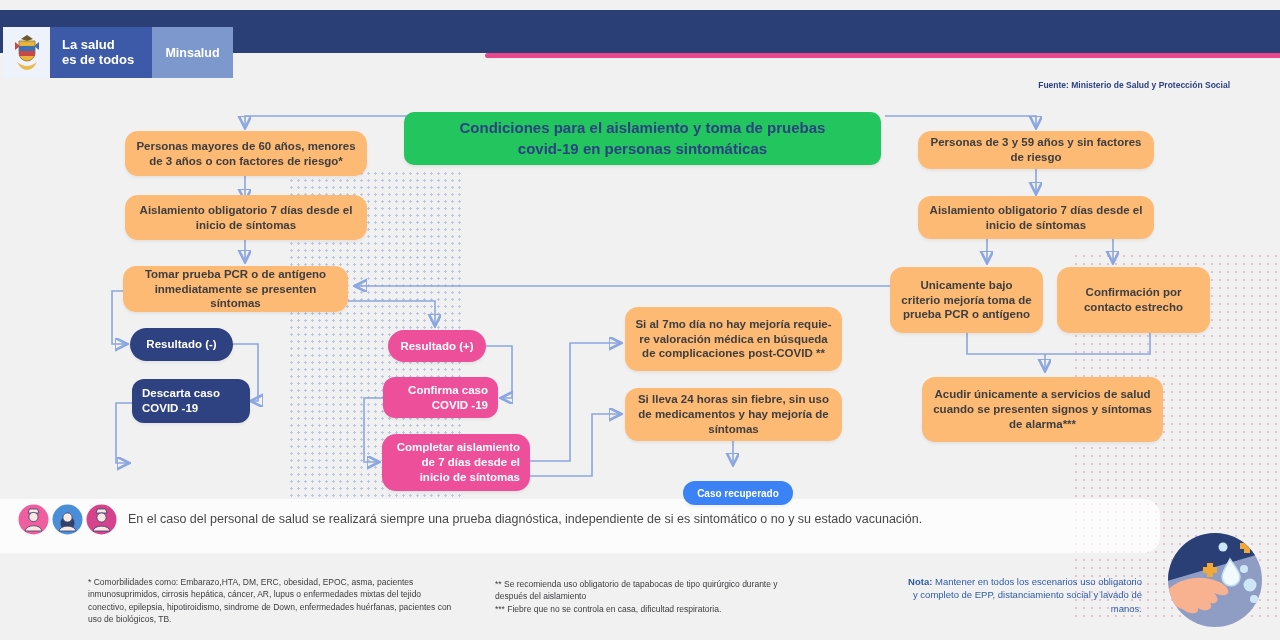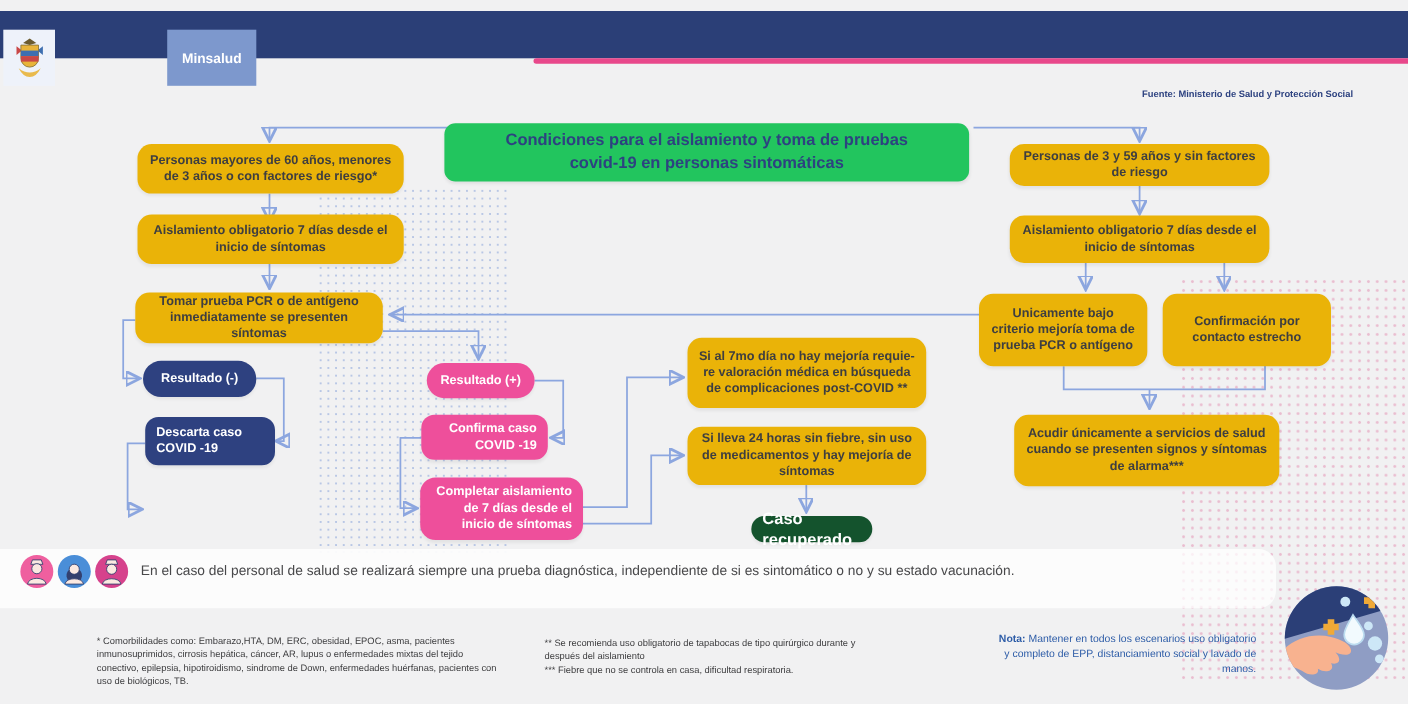--- a/index.html
+++ b/index.html
@@ -22,24 +22,24 @@
     background-image:radial-gradient(circle, rgba(223,118,162,.42) 1.1px, transparent 1.4px);
     background-size:8px 8px; }
 
   .whiteband { position:absolute; left:0; top:499px; width:1160px; height:54px; background:rgba(255,255,255,.75); border-radius:0 16px 16px 0; }
 
   
   .gbox, .nbox, .pbox, .bpill {
     position:absolute; display:flex; align-items:center; justify-content:center;
     font-size:11.5px; font-weight:600; line-height:1.3; padding:4px 10px;
     box-shadow:0 2px 3px rgba(0,0,0,.06); z-index:3; }
-  .gbox { background:#eab308; color:#3e3e40; border-radius:13px; text-align:center; }
+  .gbox { background:#fdba74; color:#3e3e40; border-radius:13px; text-align:center; }
   .nbox { background:#2e4180; color:#fff; border-radius:12px; text-align:left; justify-content:flex-start; padding-left:10px; }
   .pbox { background:#ee4f9b; color:#fff; border-radius:12px; text-align:right; justify-content:flex-start; padding-left:13px; }
-  .bpill { background:#14532d; color:#fff; border-radius:12px; font-size:15px; }
+  .bpill { background:#3b82f6; color:#fff; border-radius:12px; font-size:10px;margin-top:12px; }
   .titlebox { position:absolute; left:404px; top:112px; width:477px; height:53px; background:#22c55e; border-radius:10px;
     color:#2d4280; font-size:15px; font-weight:700; line-height:1.35; text-align:center;
     display:flex; align-items:center; justify-content:center; padding:0 38px; box-shadow:0 2px 3px rgba(0,0,0,.07); z-index:3; }
 
   .connectors { position:absolute; left:0; top:0; z-index:2; pointer-events:none; }
   .connectors path { fill:none; stroke:#8ca6df; stroke-width:1.6; }
 
   
   .person-note { position:absolute; left:128px; top:512px; width:900px; font-size:12.5px; color:#48484a; z-index:4; }
   .picon { position:absolute; z-index:4; }
@@ -60,20 +60,24 @@
   <div class="armsbox">
     <svg width="32" height="38" viewBox="0 0 32 38">
       <path d="M16 1 L10 5 L16 7 L22 5 Z" fill="#6b5b2e"></path>
       <path d="M4 8 L9 12 L4 16 Z" fill="#c94747"></path>
       <path d="M28 8 L23 12 L28 16 Z" fill="#3e6fb0"></path>
       <path d="M8 7 h16 v12 a8 8 0 0 1 -8 8 a8 8 0 0 1 -8 -8 Z" fill="#e8b43a" stroke="#8a7434" stroke-width="0.8"></path>
       <rect x="8" y="12" width="16" height="5" fill="#3e6fb0"></rect>
       <rect x="8" y="17" width="16" height="5" fill="#c94747"></rect>
       <path d="M6 28 q10 8 20 0 q-4 8 -10 8 q-6 0 -10 -8 Z" fill="#e8b43a" opacity="0.9"></path>
     </svg>
+  </div>
+  <div class="saludbox">
+    <div>La salud</div>
+    <div>es de todos</div>
   </div>
   <div class="minsaludbox">
     <span>Minsalud</span>
   </div>
   <div class="fuente">Fuente: Ministerio de Salud y Protección Social</div>
 
   <div class="dots-blue"></div>
   <div class="dots-pink"></div>
   <div class="whiteband"></div>
 

